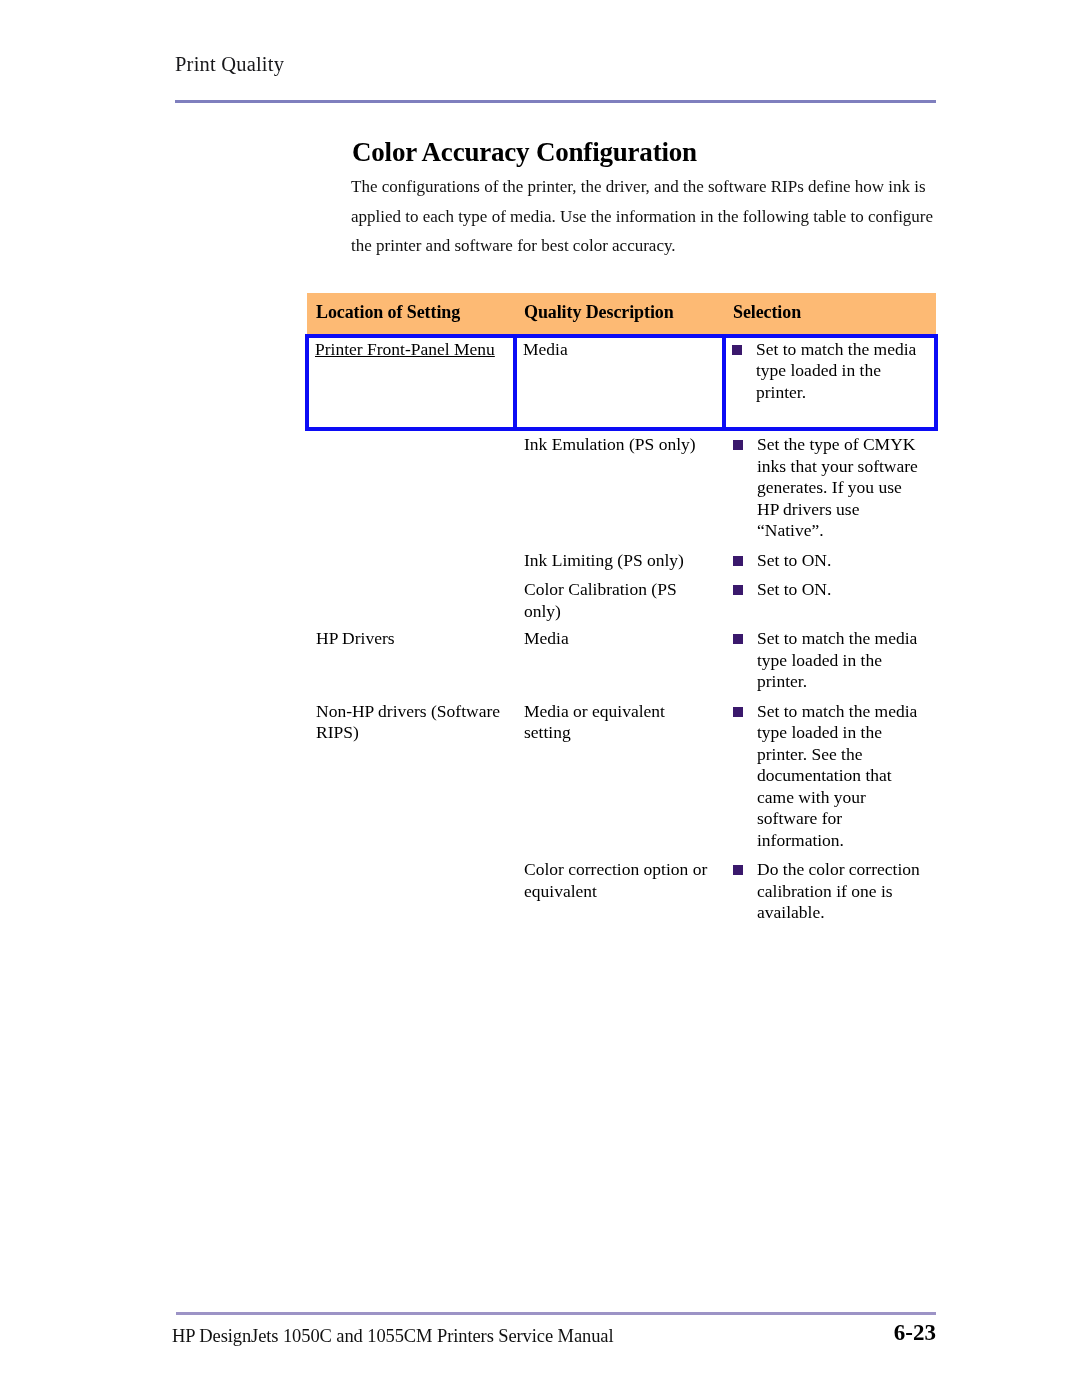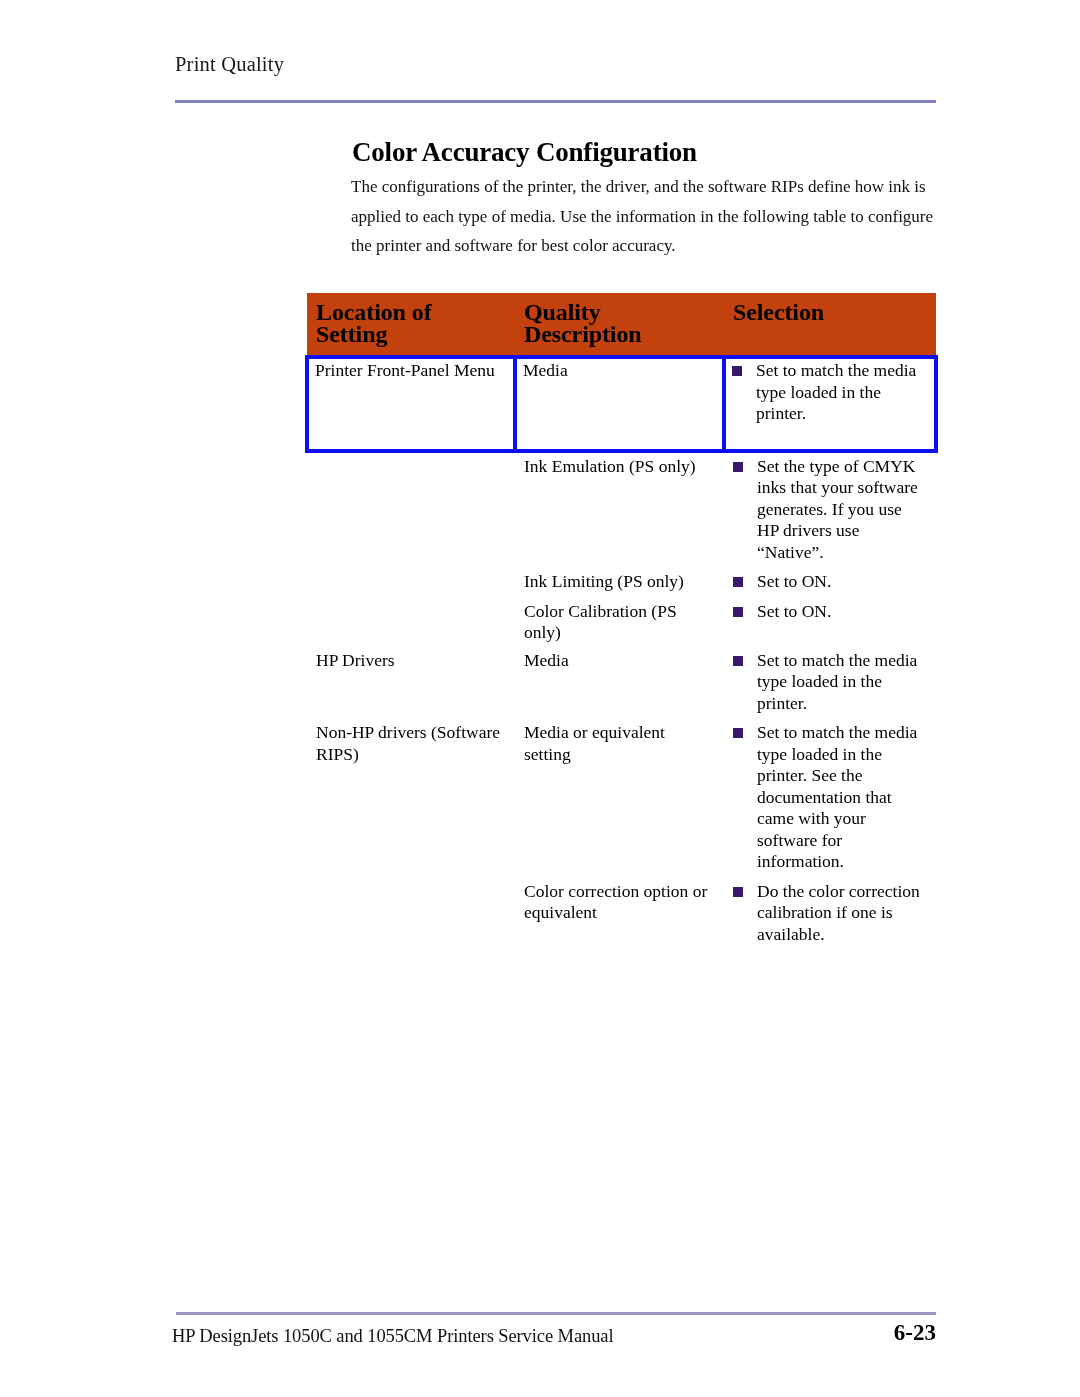--- a/index.html
+++ b/index.html
@@ -82,43 +82,43 @@
     border-collapse: collapse;
     table-layout: fixed;
     font-size: 17.5px;
     line-height: 21.5px;
   }
   table.cfg col.c1 { width: 208px; }
   table.cfg col.c2 { width: 209px; }
   table.cfg col.c3 { width: 212px; }
 
   table.cfg thead th {
-    background: #c2410c;
+    background: #fdba74;
     text-align: left;
     font-weight: bold;
-    font-size: 24px;
+    font-size: 18px;
     padding: 9px 8px 10px 9px;
     vertical-align: top;
     border: 0;
     letter-spacing: -0.1px;
     margin-left: 8px;
   }
 
   table.cfg td {
     vertical-align: top;
     padding: 3px 9px 3px 9px;
     border: 0;
   }
 
   
   table.cfg tr.selected td {
     border: 4px solid #0c0cf5;
     padding: 1px 6px 1px 6px;
   }
-  table.cfg tr.selected td.sel-first { border-right-width: 4px; }
+  table.cfg tr.selected td.sel-first { border-right-width: 4px; text-decoration: underline; }
 
   .cell-pad-tall { height: 66px; }
 
   
   ul.sel {
     margin: 0;
     padding: 0;
     list-style: none;
   }
   ul.sel li {

